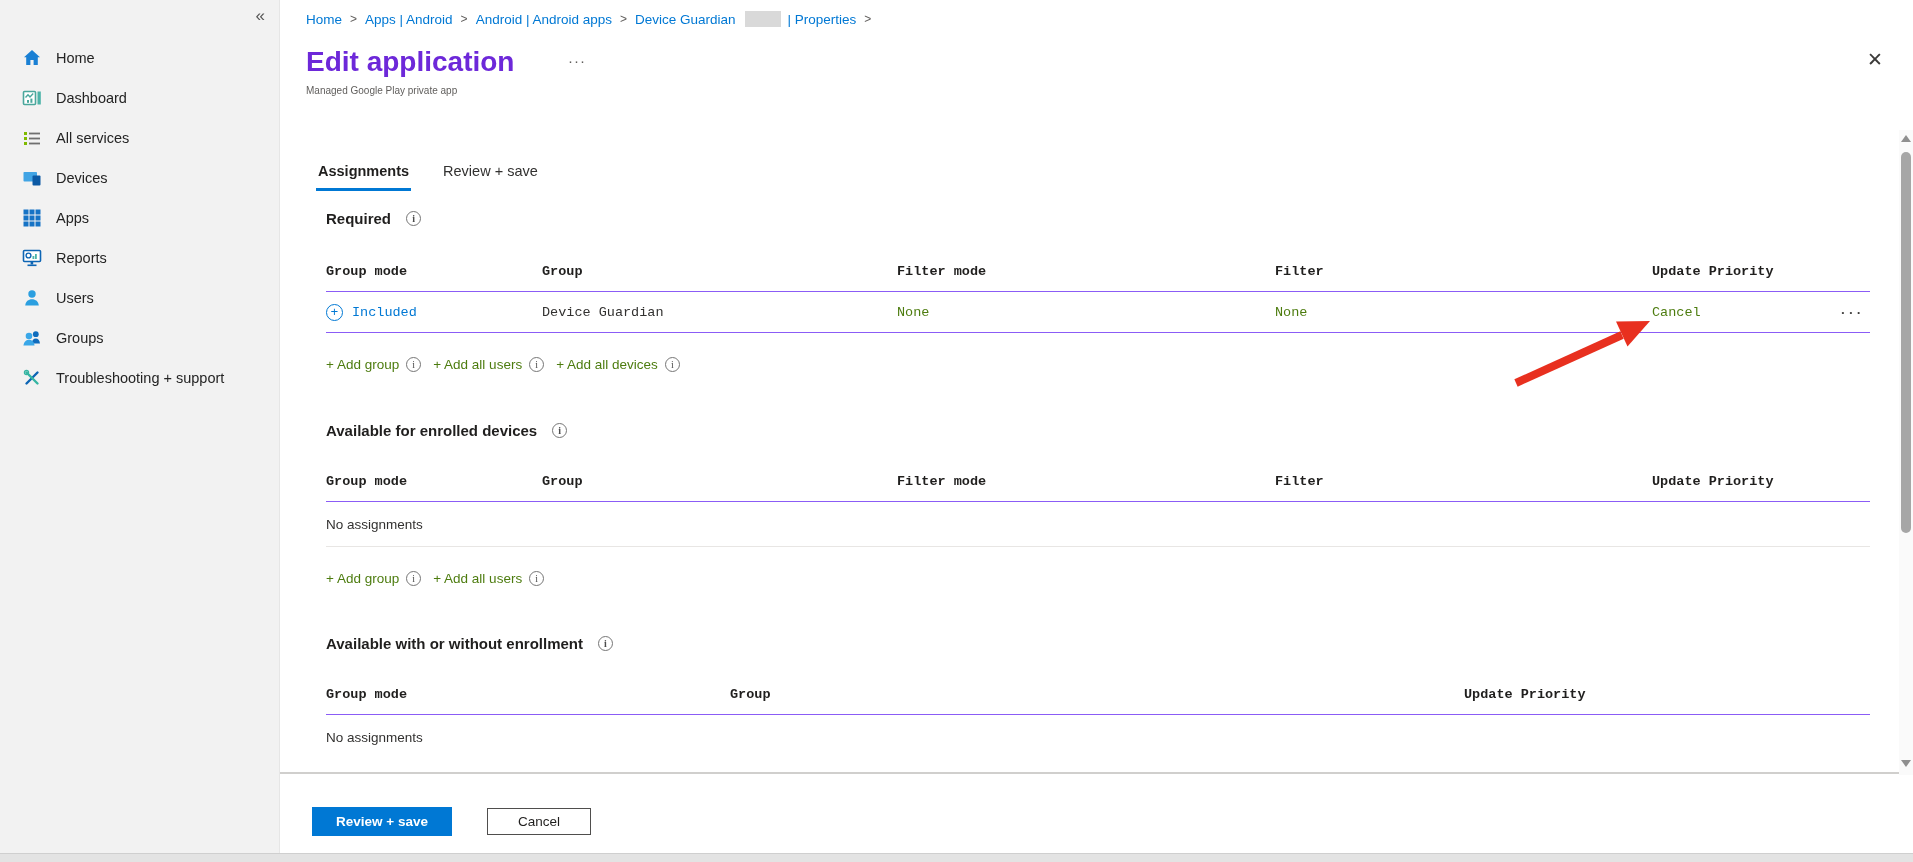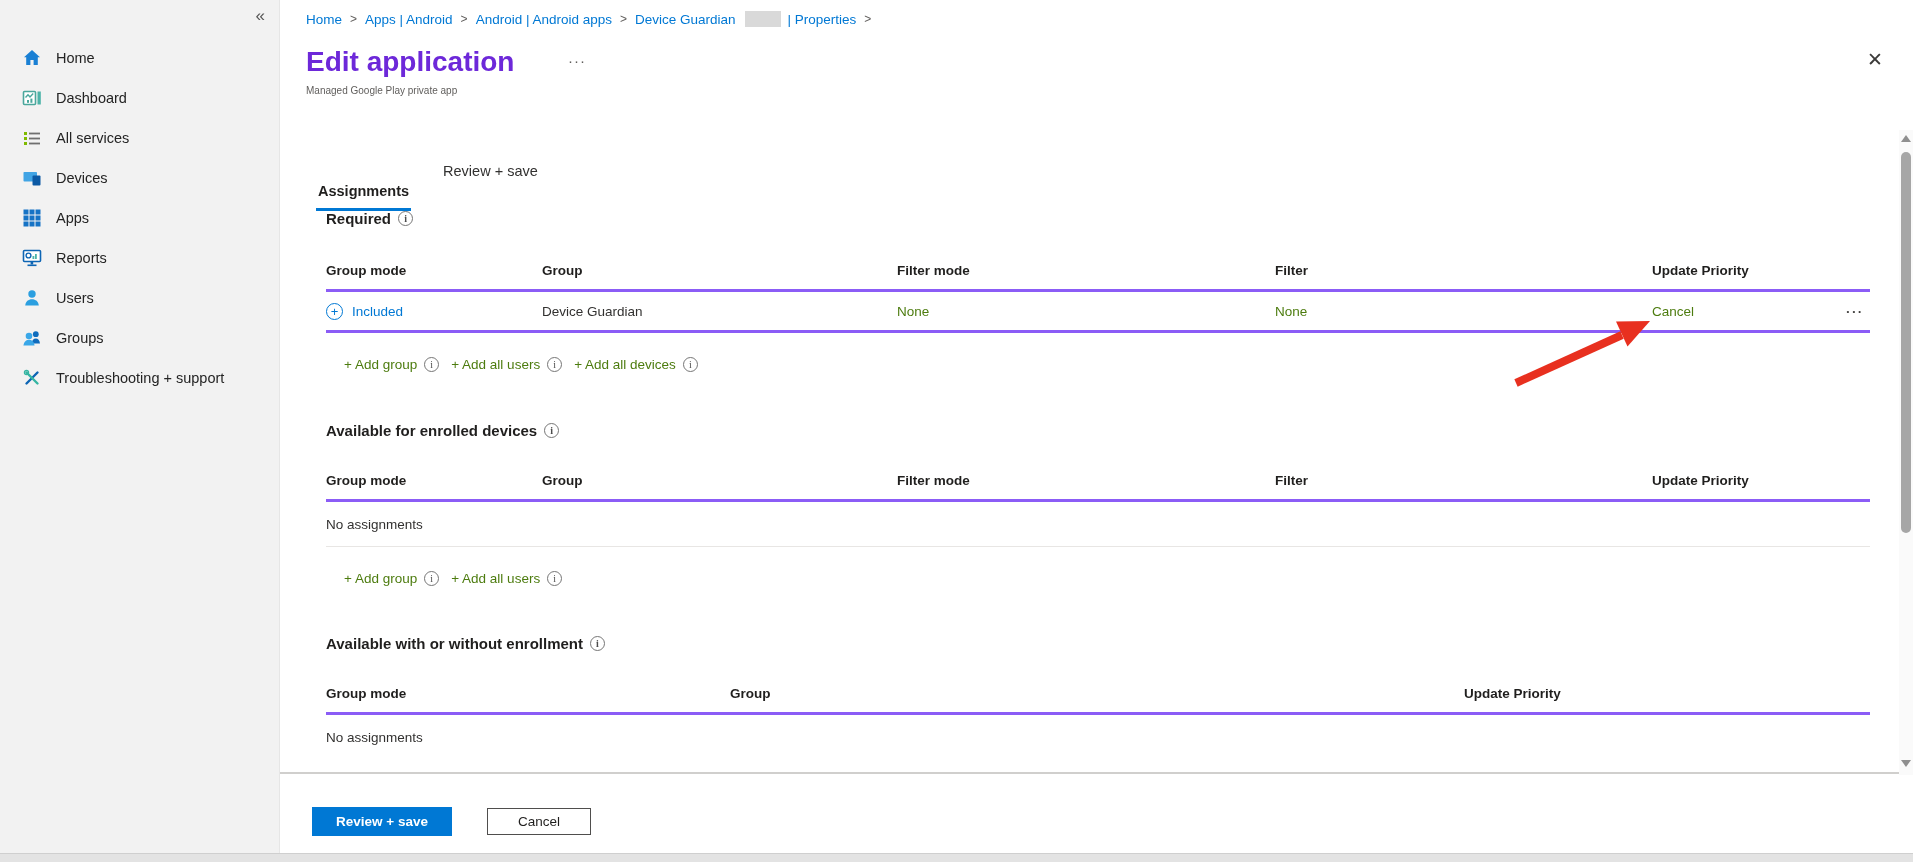--- a/index.html
+++ b/index.html
@@ -30,47 +30,47 @@
                cursor:pointer; line-height:1; }
 
   .page-title { position:absolute; left:26px; top:46px; font-size:28px; font-weight:700;
                 color:#6d28d9; }
   .title-menu { position:absolute; left:288px; top:52px; color:#605e5c; font-size:15px;
                 letter-spacing:1px; cursor:pointer; }
   .page-subtitle { position:absolute; left:26px; top:85px; font-size:10px; color:#605e5c; }
 
   .tabs { position:absolute; left:36px; top:163px; display:flex; gap:30px; }
   .tab { font-size:14.5px; padding:0 2px 9px; cursor:pointer; border-bottom:3px solid transparent; }
-  .tab.active { font-weight:700; color:#201f1e; border-bottom-color:#0078d4;margin-top:20px; }
+  .tab.active { font-weight:700; color:#201f1e; border-bottom-color:#0078d4; }
 
   .content { position:absolute; left:36px; top:208px; width:1554px; }
-  .sec-title { display:flex; align-items:center; gap:7px; margin-left:10px;
+  .sec-title { display:flex; align-items:center; gap:15px; margin-left:10px;
                font-size:15px; font-weight:700; color:#201f1e; height:20px; }
   .sec-title .info-icon { margin-top:1px; }
 
   .tbl { margin-left:10px; }
   .thead, .trow { display:grid; align-items:center; font-size:13.5px;
-                  border-bottom:3px solid #8b5cf6; }
+                  border-bottom:1px solid #8b5cf6;font-family:Liberation Mono, monospace; }
   .cols5 { grid-template-columns:216px 355px 378px 377px 1fr 56px; }
   .cols3 { grid-template-columns:404px 734px 1fr; }
   .thead { height:40px; font-weight:700; color:#201f1e; }
   .trow  { height:41px; }
   .t1 { margin-top:24px; }
   .t2 { margin-top:22px; }
   .empty-row { height:45px; display:flex; align-items:center; font-size:13.5px;
                color:#323130; border-bottom:1px solid #e8e6e4; }
   .blue { color:#4d7c0f; cursor:pointer; }
   .cell-included { display:flex; align-items:center; gap:9px; color:#0078d4; cursor:pointer; }
   .circle-plus { width:17px; height:17px; border:1.5px solid #0078d4; border-radius:50%;
                  display:inline-flex; align-items:center; justify-content:center;
                  color:#0078d4; font-size:13px; line-height:1; }
   .row-actions { text-align:right; color:#3b3a39; font-size:8px; letter-spacing:3px;
                  cursor:pointer; padding-right:6px; }
 
-  .links { margin:20px 0 0 28px; height:22px; display:flex; align-items:center;
+  .links { margin:20px 0 0 10px; height:22px; display:flex; align-items:center;
            font-size:13.5px; }
   .links .blue { margin-right:7px; }
   .links .info-icon { margin-right:12px; }
   .gap1 { margin-top:45px; }
   .gap2 { margin-top:44px; }
 
   .info-icon { display:inline-flex; width:15px; height:15px; border:1px solid #767676;
                border-radius:50%; align-items:center; justify-content:center;
                font-size:10px; color:#4c4c4c; font-family:"Liberation Serif", serif;
                flex:0 0 15px; cursor:default; }

